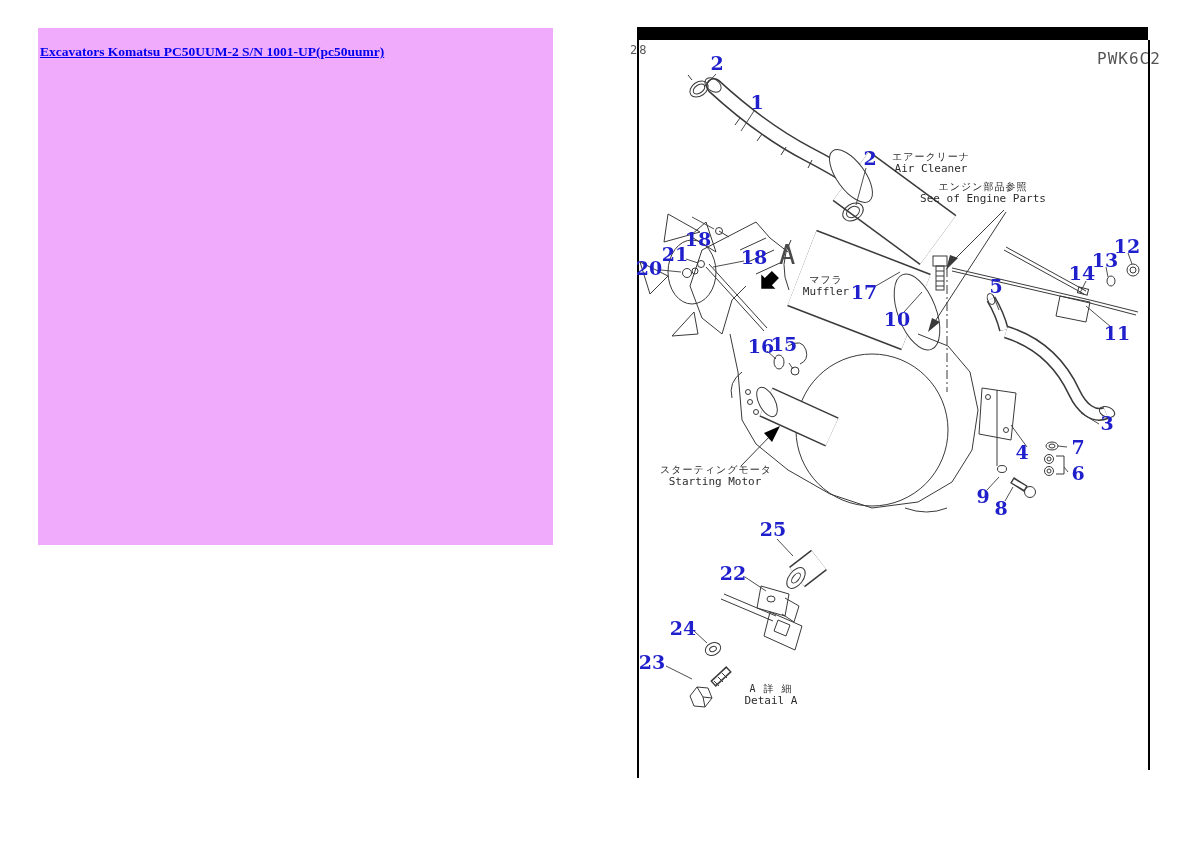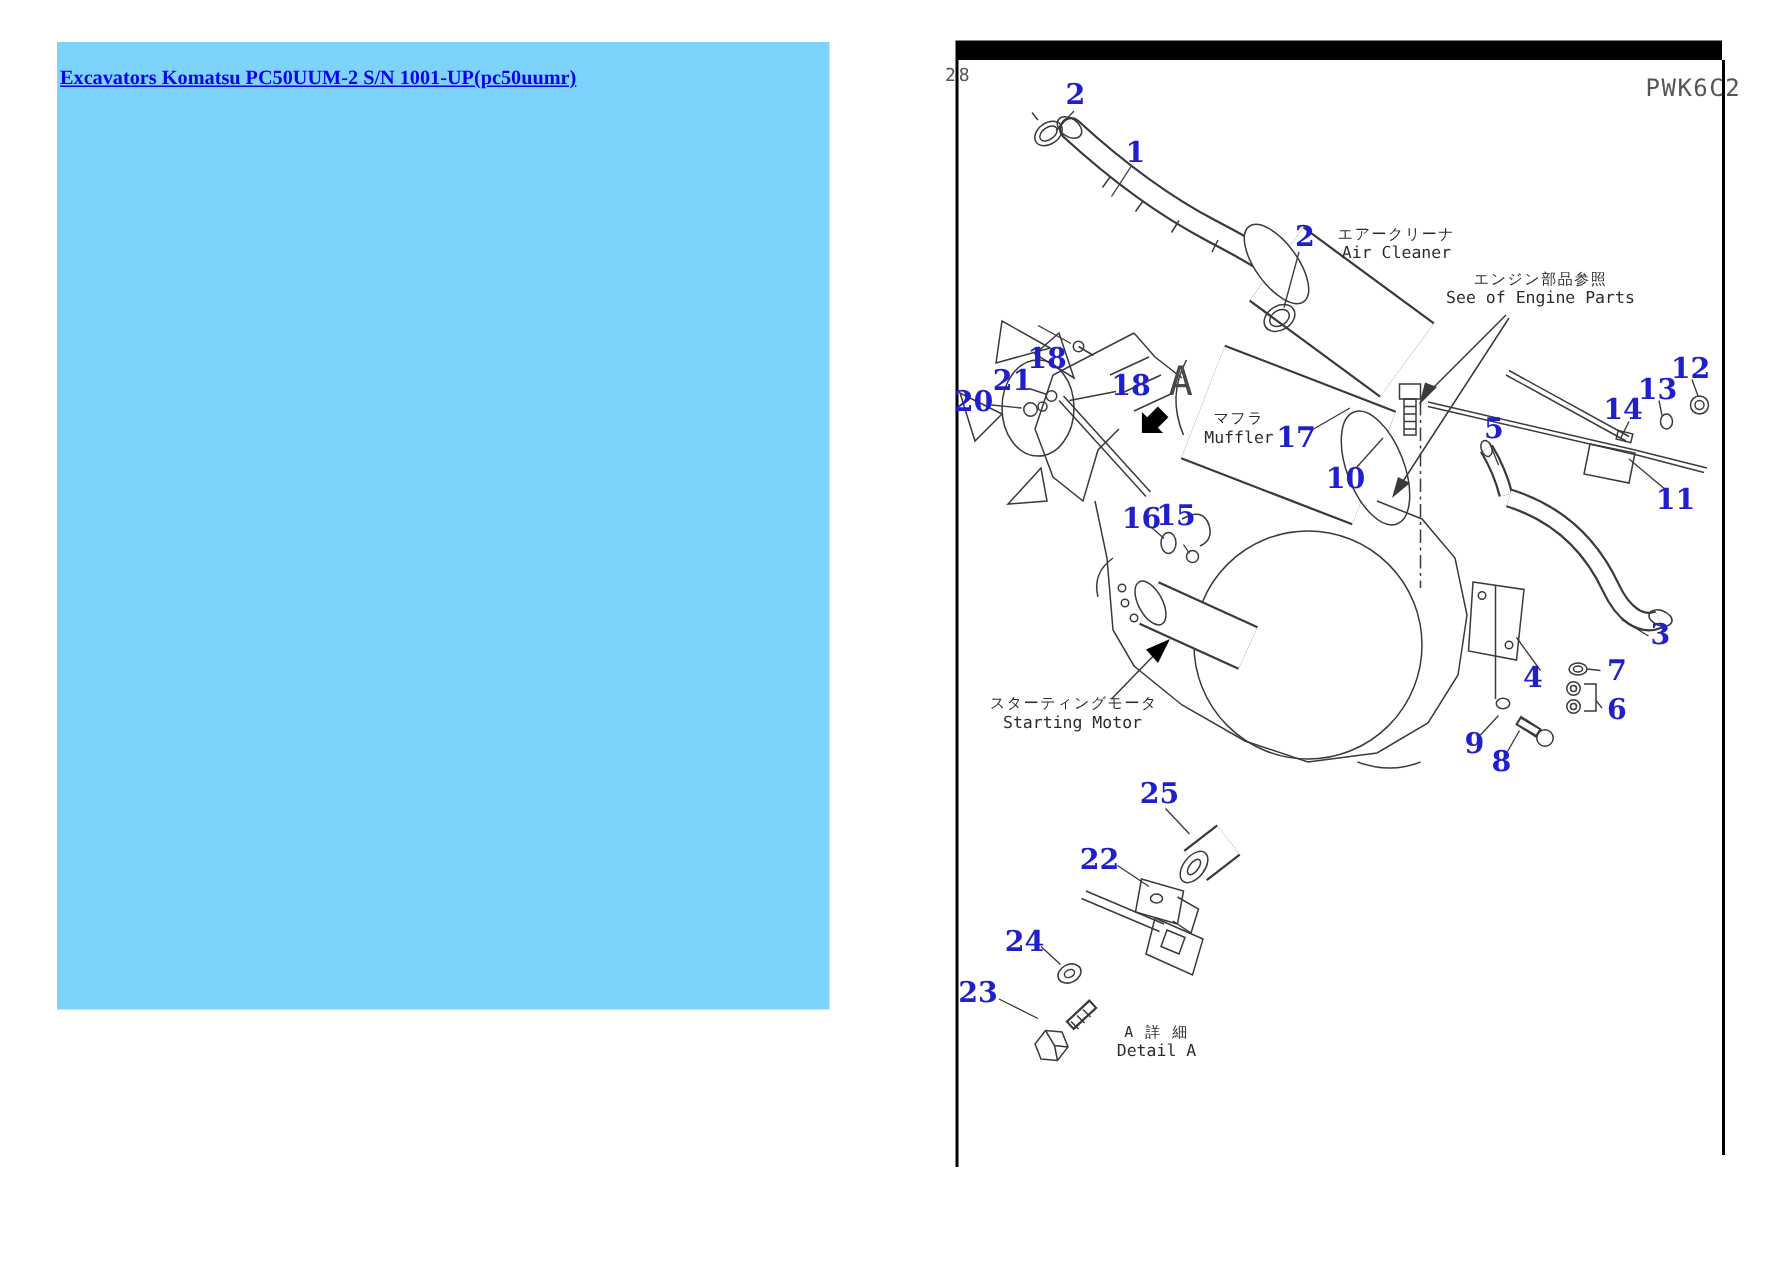--- a/index.html
+++ b/index.html
@@ -1,19 +1,19 @@
 <!DOCTYPE html>
 <html><head>
 <meta charset="utf-8">
 <style>
   html,body{margin:0;padding:0;background:#fff;}
   .page{position:relative;width:1190px;height:842px;background:#ffffff;overflow:hidden;
         font-family:"Liberation Sans",sans-serif;}
   
-  .left-panel{position:absolute;left:38px;top:28px;width:515px;height:645px;background:#7dd3fc;}
+  .left-panel{position:absolute;left:38px;top:28px;width:515px;height:517px;background:#f0abfc;}
   .model-link{display:inline-block;margin:16px 0 0 2px;color:#0000ee;
               font-family:"Liberation Serif",serif;font-weight:bold;font-size:13.5px;
               text-decoration:underline;white-space:nowrap;}
   
   .diagram{position:absolute;left:0;top:0;width:1190px;height:842px;}
   .top-bar{position:absolute;left:637px;top:27px;width:511px;height:13px;background:#000;}
   .border-left{position:absolute;left:637px;top:40px;width:2px;height:738px;background:#000;}
   .border-right{position:absolute;left:1148px;top:40px;width:2px;height:730px;background:#000;}
   .page-number{position:absolute;left:630px;top:43px;font-family:"DejaVu Sans Mono",monospace;
                font-size:12px;color:#555;letter-spacing:2px;}
@@ -21,21 +21,21 @@
                 font-size:16px;color:#555;letter-spacing:1px;}
   .art{position:absolute;left:637px;top:40px;width:511px;height:738px;}
   .watermark{position:absolute;left:888px;top:366px;font-family:"DejaVu Sans",sans-serif;
              font-size:23px;color:#151515;opacity:.88;white-space:nowrap;}
   
   .dlabel{position:absolute;text-align:center;color:#2c2c2c;
           font-family:"DejaVu Sans Mono",monospace;line-height:1.15;}
   .dlabel .jp{font-size:10px;letter-spacing:1px;white-space:nowrap;}
   .dlabel .en{font-size:11px;white-space:nowrap;}
   .lbl-air{left:876px;top:151px;width:110px;}
-  .lbl-engine{left:948px;top:181px;width:158px;}
+  .lbl-engine{left:904px;top:181px;width:158px;}
   .lbl-muffler{left:786px;top:274px;width:80px;}
   .lbl-motor{left:660px;top:464px;width:110px;}
   .lbl-detail{left:728px;top:683px;width:86px;}
   .detail-marker{position:absolute;left:779px;top:239px;font-family:"DejaVu Sans Mono",monospace;
                  font-size:27px;font-weight:400;color:#4a4a4a;}
   
   .callout{position:absolute;transform:translate(-50%,-50%);
            font-family:"DejaVu Serif",serif;font-weight:bold;font-size:19px;color:#1f1fcc;
            white-space:nowrap;}
 </style>

